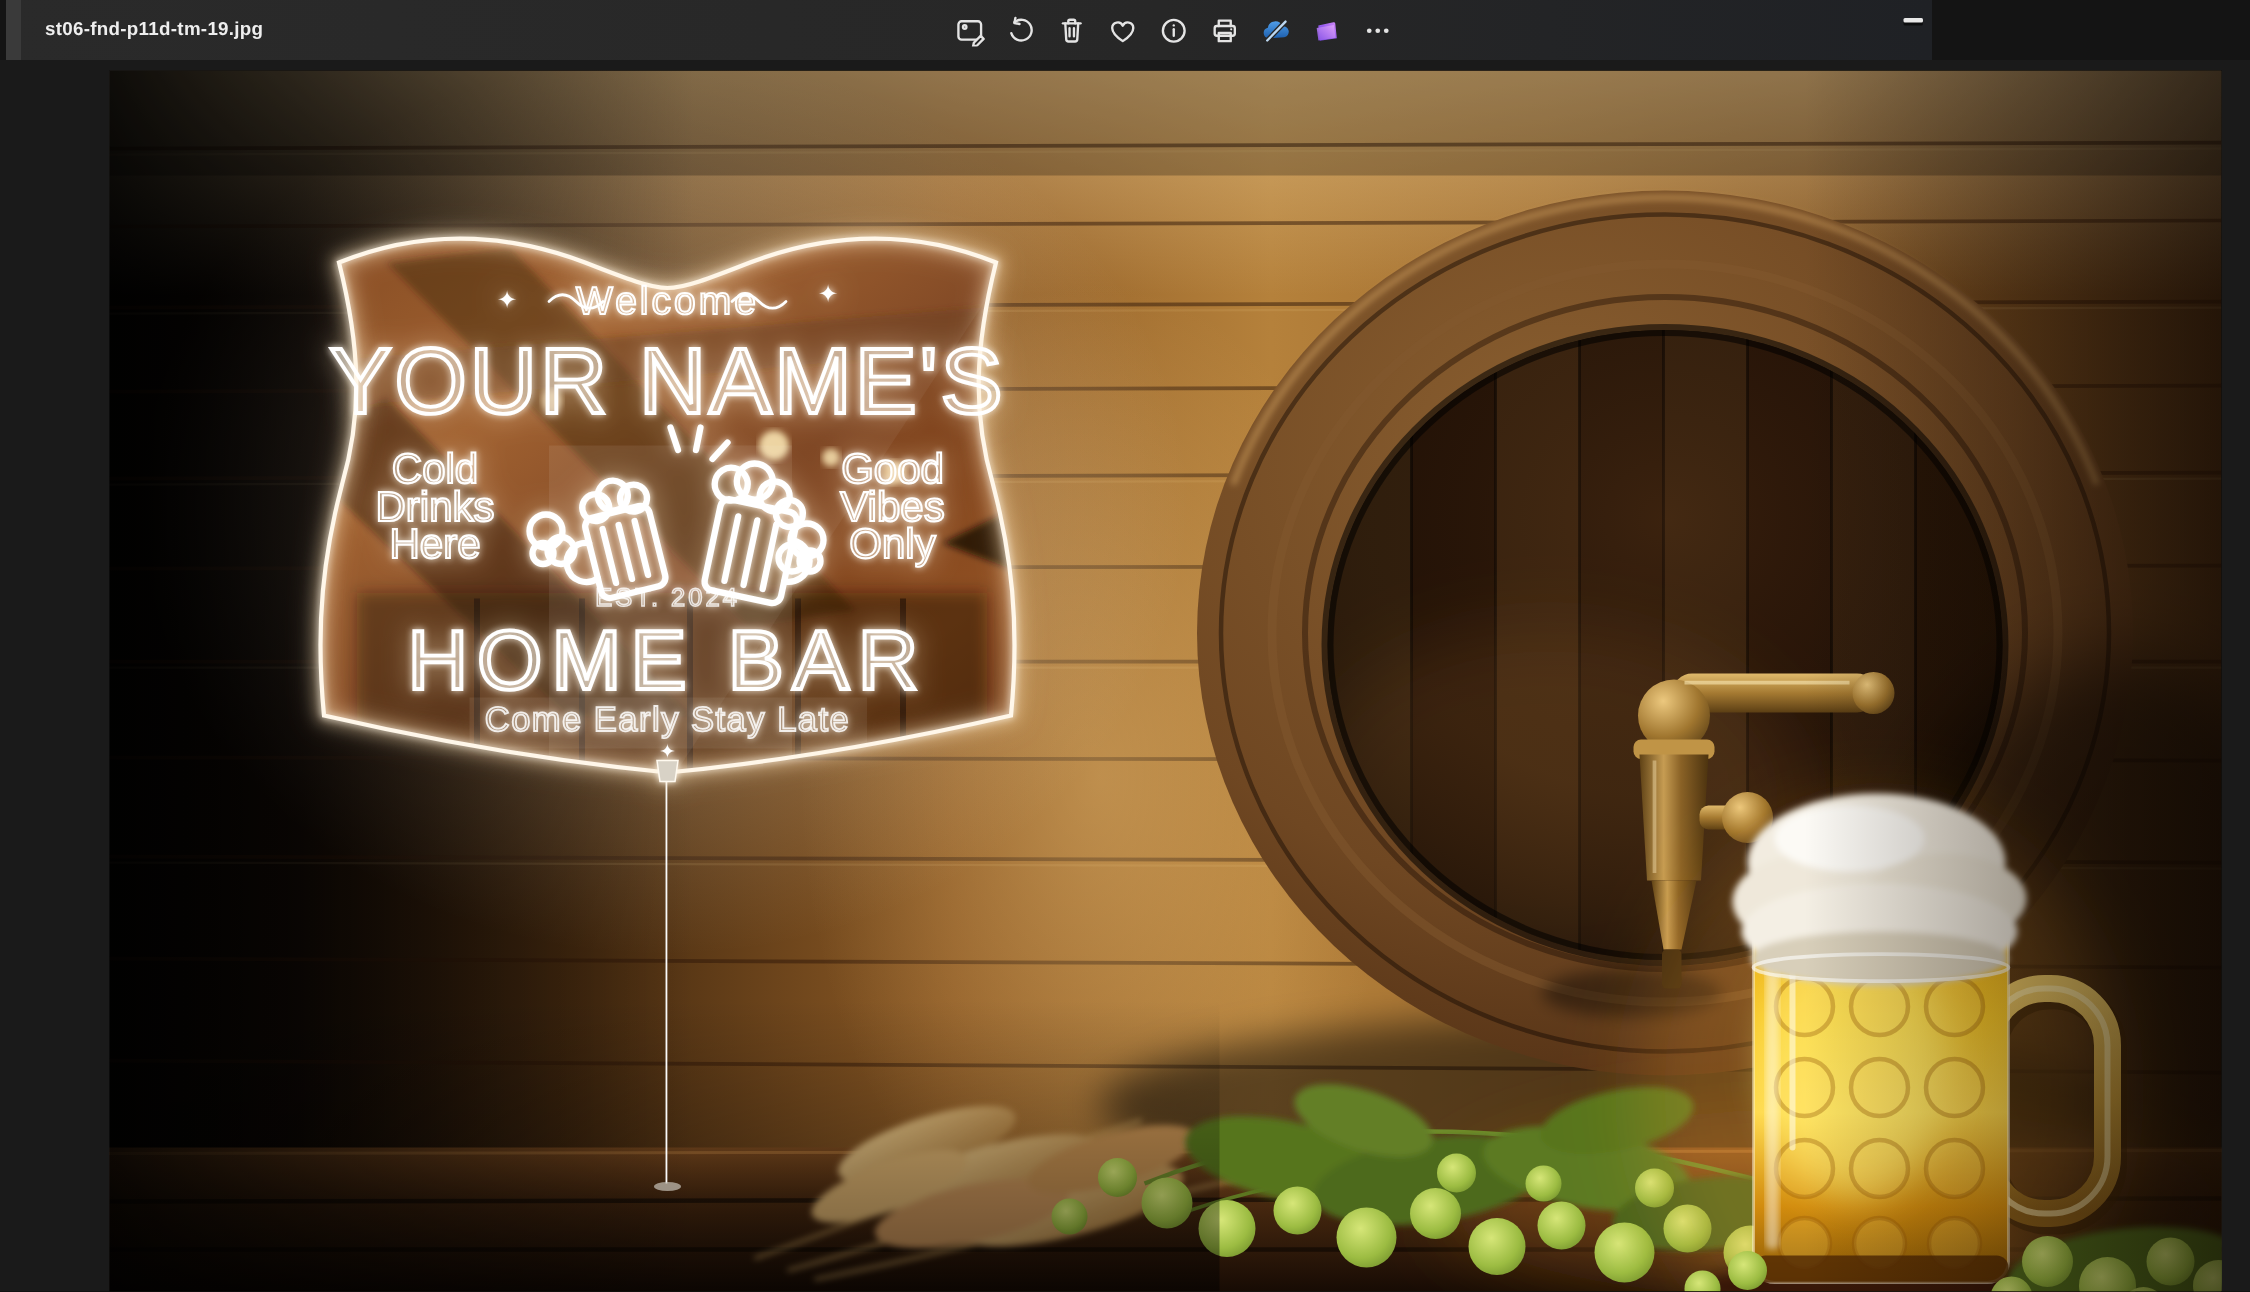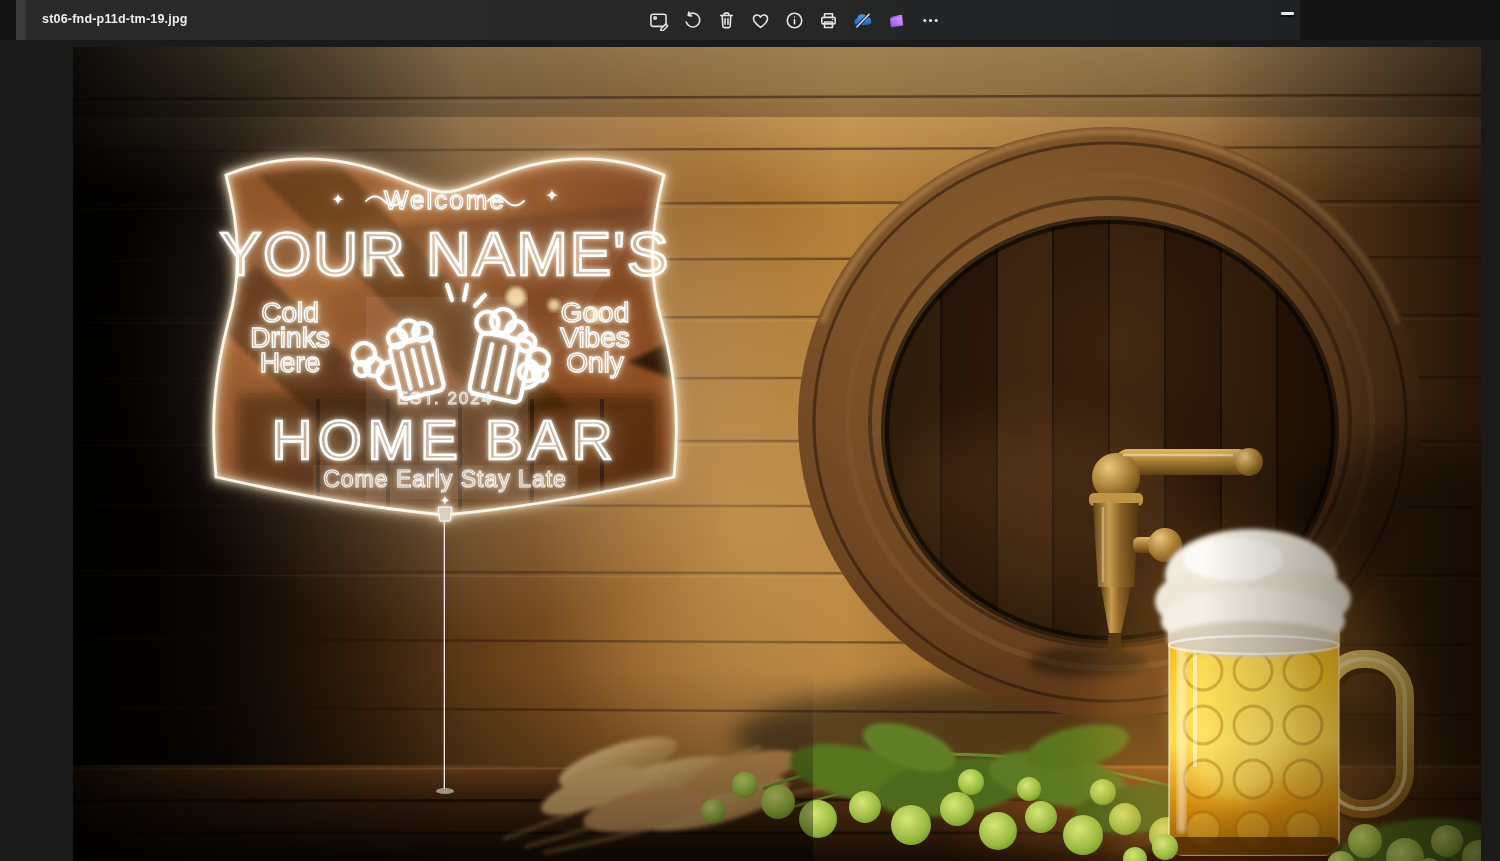--- a/index.html
+++ b/index.html
@@ -1,21 +1,21 @@
 <!DOCTYPE html>
 <html><head>
 <meta charset="utf-8">
 <style>
   * { margin:0; padding:0; box-sizing:border-box; }
   html,body { width:1500px; height:861px; overflow:hidden; background:#141414;
               font-family:"Liberation Sans", sans-serif; }
   .app { position:relative; width:1500px; height:861px; }
 
   
-  .titlebar { position:absolute; left:16px; top:0; width:1284px; height:40px;
+  .titlebar { position:absolute; left:4px; top:0; width:1284px; height:40px;
               background:linear-gradient(90deg,#2a2a2a 0%,#272727 60%,#1f2125 100%);padding-left:14px; }
   .tab-stub { position:absolute; left:0; top:0; width:10px; height:40px; background:#3a3a3a; }
   .filename { position:absolute; left:26px; top:12px; font-size:12.5px; font-weight:700;
               color:#eeeeee; letter-spacing:.2px; white-space:nowrap; }
   .toolbar  { position:absolute; left:627px; top:0; height:40px; display:flex; align-items:center; gap:3px; }
   .tb { width:31px; height:32px; border:none; background:transparent; display:flex;
         align-items:center; justify-content:center; border-radius:4px; cursor:pointer; }
   .tb svg { width:21px; height:21px; }
   .win-controls { position:absolute; right:0; top:0; height:30px; display:flex; }
   .min-btn { width:26px; height:26px; border:none; background:transparent; cursor:pointer;

